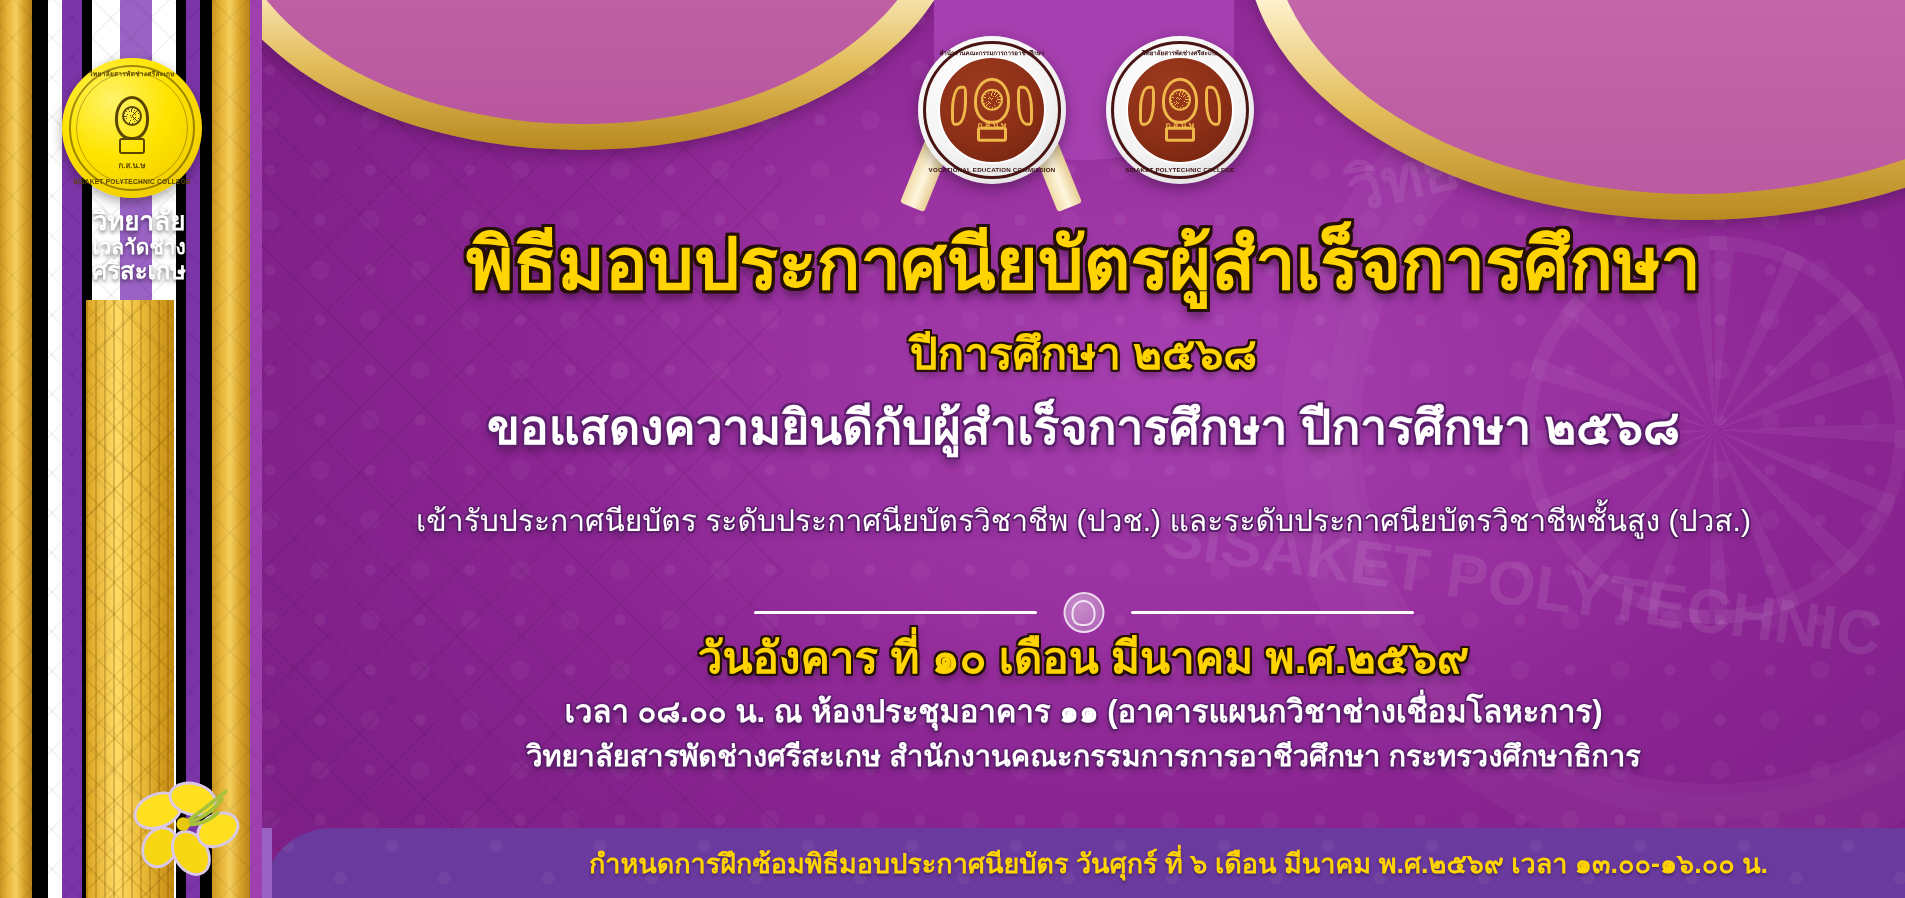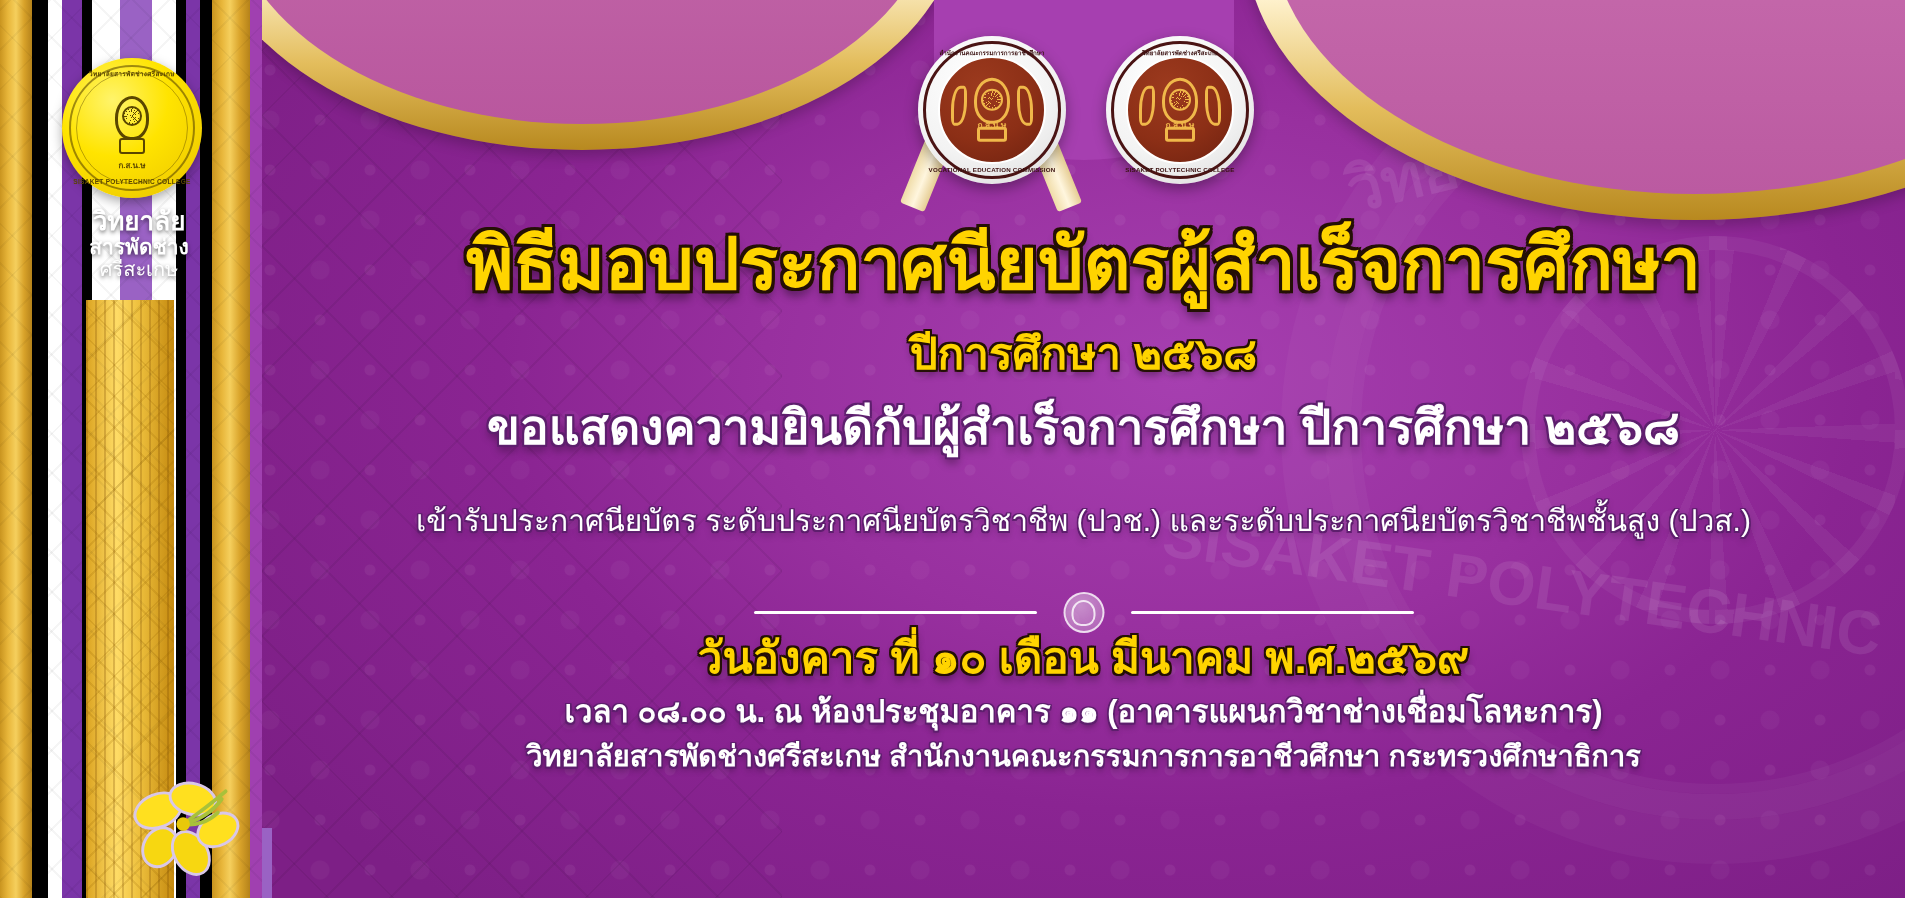--- a/index.html
+++ b/index.html
@@ -141,21 +141,21 @@
     position:absolute; left:0; right:0; bottom:26px; text-align:center;
     font-size:8px; color:#5a4600; font-weight:bold;
   }
 
   .left-college-text{
     position:absolute; left:0; right:0; top:208px; text-align:center; z-index:5;
     color:#fff; text-shadow:0 2px 4px rgba(0,0,0,.55);padding-left:16px;
   }
   .lct-1{ font-size:26px; font-weight:bold; line-height:1.05; }
   .lct-2{ font-size:21px; font-weight:bold; line-height:1.1; }
-  .lct-3{ font-size:20px; font-weight:normal; line-height:1.1; }
+  .lct-3{ font-size:24px; font-weight:bold; line-height:1.1; }
 
   
   .arch-wrap{ position:absolute; left:262px; top:0; right:0; height:240px; overflow:hidden; pointer-events:none; }
   .arch-left{
     position:absolute; left:-60px; top:-330px; width:760px; height:480px;
     border-radius:0 0 100% 100%;
     background:linear-gradient(180deg,#caa13a 0%,#f3d88c 40%,#fff3d0 62%,#e3bd5c 82%,#b8891f 100%);
     box-shadow:0 6px 14px rgba(0,0,0,.22);
   }
   .arch-left::after{
@@ -423,20 +423,24 @@
       <div class="lineL"></div>
       <div class="dot"></div>
       <div class="lineR"></div>
     </div>
 
     <div class="date-line">วันอังคาร  ที่ ๑๐  เดือน มีนาคม พ.ศ.๒๕๖๙</div>
     <div class="venue-line">เวลา ๐๘.๐๐ น. ณ ห้องประชุมอาคาร ๑๑ (อาคารแผนกวิชาช่างเชื่อมโลหะการ)</div>
     <div class="org-line">วิทยาลัยสารพัดช่างศรีสะเกษ  สำนักงานคณะกรรมการการอาชีวศึกษา  กระทรวงศึกษาธิการ</div>
   </div>
 
+  <div class="bottom-bar">
+    <div class="pat"></div>
+    <div class="bottom-note">กำหนดการฝึกซ้อมพิธีมอบประกาศนียบัตร วันศุกร์ ที่ ๖ เดือน มีนาคม พ.ศ.๒๕๖๙ เวลา ๑๓.๐๐-๑๖.๐๐ น.</div>
+  </div>
   <div class="bottom-left-cap"></div>
 
   <svg class="flower" viewBox="0 0 120 110">
     <g stroke="#d9c7e8" stroke-width="3">
       <ellipse cx="30" cy="38" rx="25" ry="17" fill="#ffe01f" transform="rotate(-22 30 38)"></ellipse>
       <ellipse cx="66" cy="26" rx="24" ry="16" fill="#ffe01f" transform="rotate(14 66 26)"></ellipse>
       <ellipse cx="32" cy="76" rx="21" ry="17" fill="#f7d711" transform="rotate(-62 32 76)"></ellipse>
       <ellipse cx="64" cy="82" rx="24" ry="17" fill="#f7d711" transform="rotate(58 64 82)"></ellipse>
       <ellipse cx="92" cy="58" rx="22" ry="16" fill="#ffe01f" transform="rotate(-28 92 58)"></ellipse>
     </g>
@@ -461,18 +465,18 @@
       <div class="emblem">
         <div class="halo"></div>
         <div class="wheel"></div>
         <div class="base"></div>
       </div>
       <div class="seal-abbr">ก.ส.น.ษ</div>
     </div>
 
     <div class="left-college-text">
       <div class="lct-1">วิทยาลัย</div>
-      <div class="lct-2">สารพัดช่าง</div>
+      <div class="lct-2">เวลาัดช่าง</div>
       <div class="lct-3">ศรีสะเกษ</div>
     </div>
   </div>
 
 </div>
 
 </body></html>

